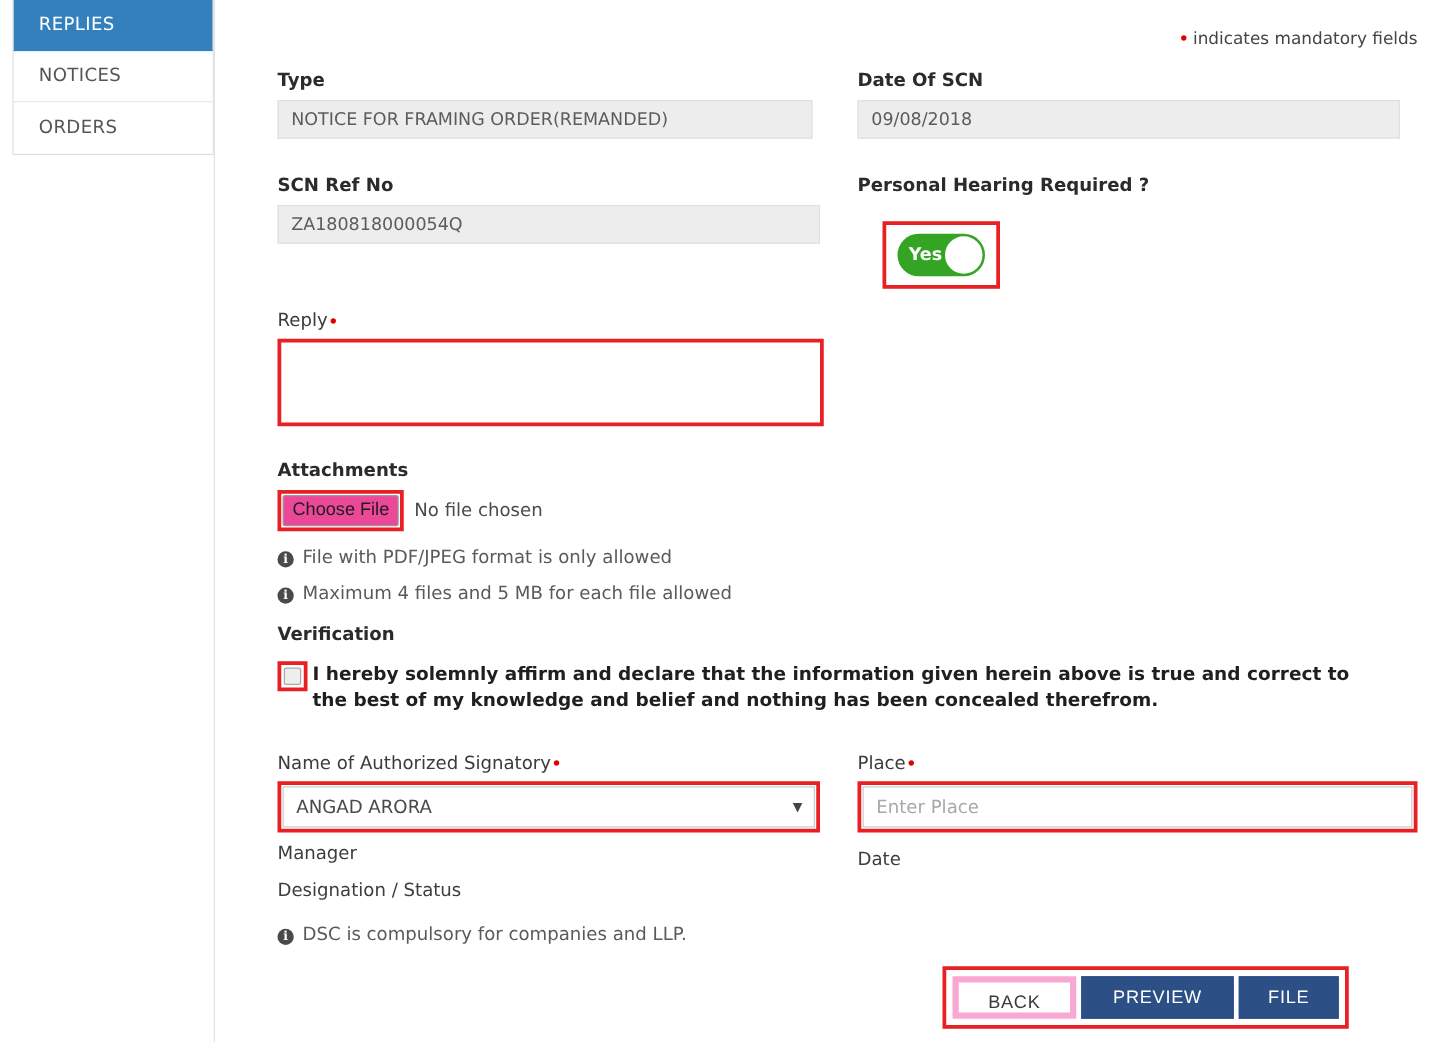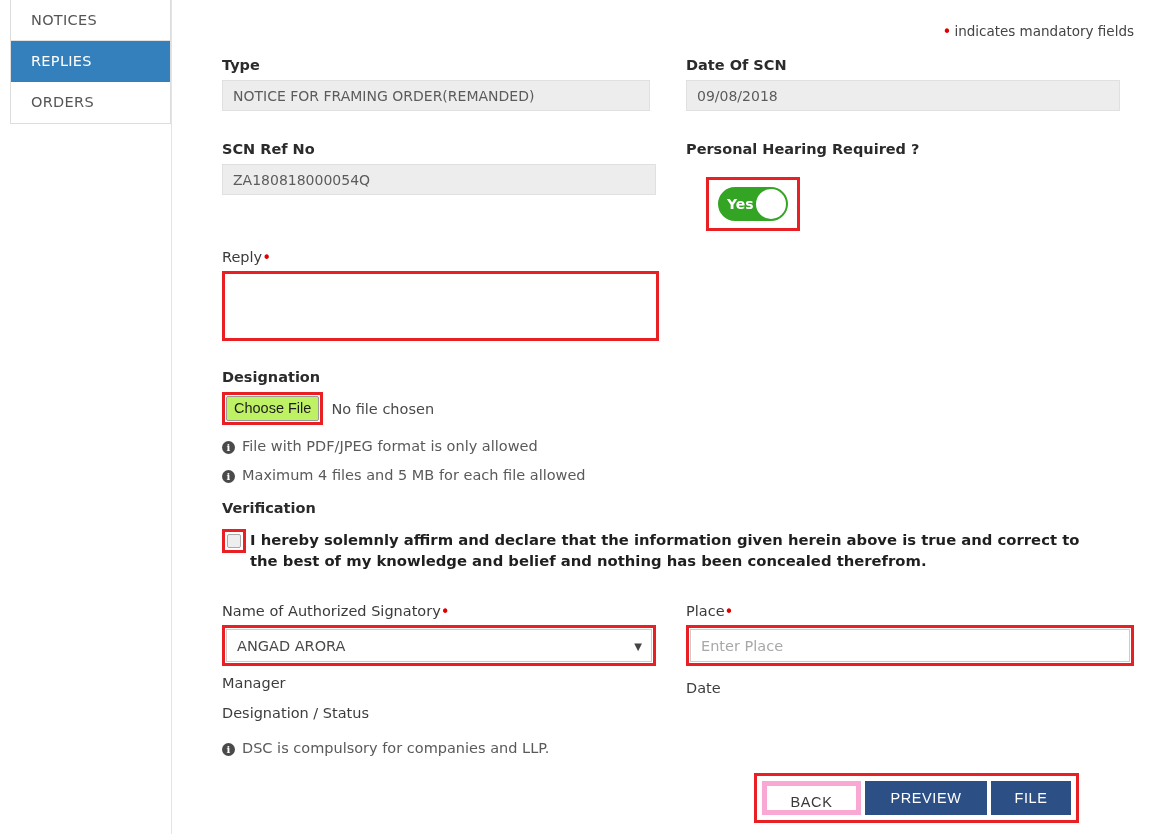--- a/index.html
+++ b/index.html
@@ -125,21 +125,21 @@
   .toggle .knob {
     position: absolute; right: 2px; top: 2px;
     width: 30px; height: 30px; border-radius: 50%;
     background: #ffffff;
   }
 
   
   .file-row { display: flex; align-items: center; }
   .choose-btn {
     display: inline-block;
-    background: #bef264;
+    background: #ec4899;
     border: 1px solid #999999;
     border-radius: 2px;
     font-size: 14.5px;
     color: #1c1c1c;
     padding: 2px 7px;
     line-height: 19px;
     cursor: pointer;
     font-family: "Liberation Sans", sans-serif;
   }
   .file-name {
@@ -230,25 +230,25 @@
   }
   .btn-preview { width: 122px; }
   .btn-file { width: 80px; }
 </style>
 </head>
 <body>
 
 <div class="page">
 
   <div class="sidebar">
+    <div class="side-item active">
+      <span>REPLIES</span>
+    </div>
     <div class="side-item">
       <span>NOTICES</span>
-    </div>
-    <div class="side-item active">
-      <span>REPLIES</span>
     </div>
     <div class="side-item">
       <span>ORDERS</span>
     </div>
   </div>
 
   <div class="content">
 
     <div class="mandatory-note">
       <span class="dot">•</span><span>indicates mandatory fields</span>
@@ -280,21 +280,21 @@
     </div>
 
     <div class="col-left" style="top:249px; width:437px;">
       <div class="fld-label-normal"><span>Reply</span><span class="dot">•</span></div>
       <div class="hl textarea-box" style="height:70px;">
         <textarea placeholder="" style=""></textarea>
       </div>
     </div>
 
     <div class="col-left" style="top:369px;">
-      <div class="fld-label">Designation</div>
+      <div class="fld-label">Attachments</div>
       <div class="file-row">
         <span class="hl" style="padding:1px; display:inline-block;">
           <span class="choose-btn">Choose File</span>
         </span>
         <span class="file-name">No file chosen</span>
       </div>
       <div class="info-line">
         <span class="info-ico">i</span>
         <span>File with PDF/JPEG format is only allowed</span>
       </div>

